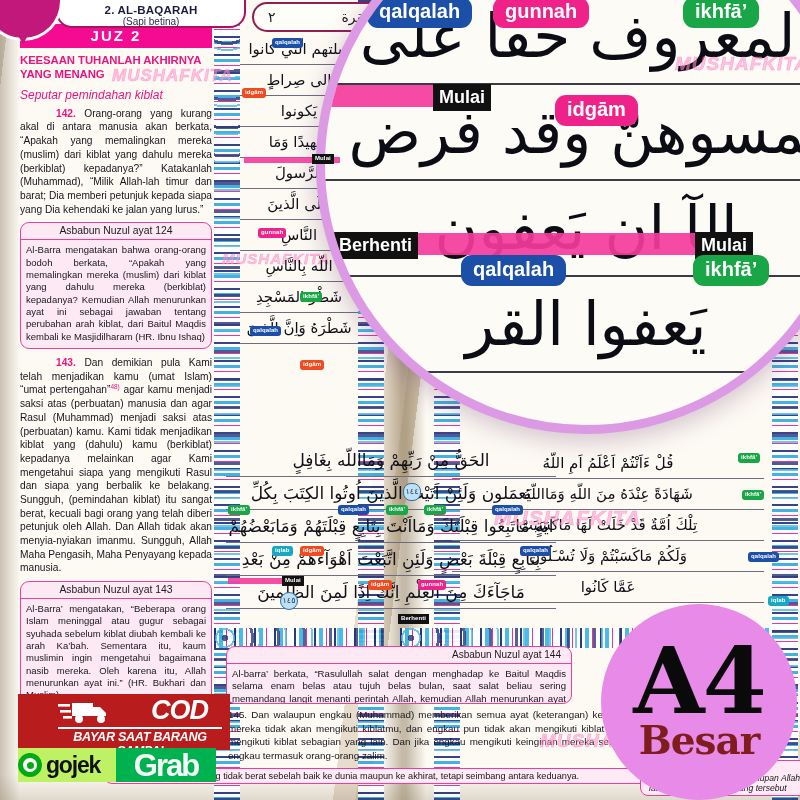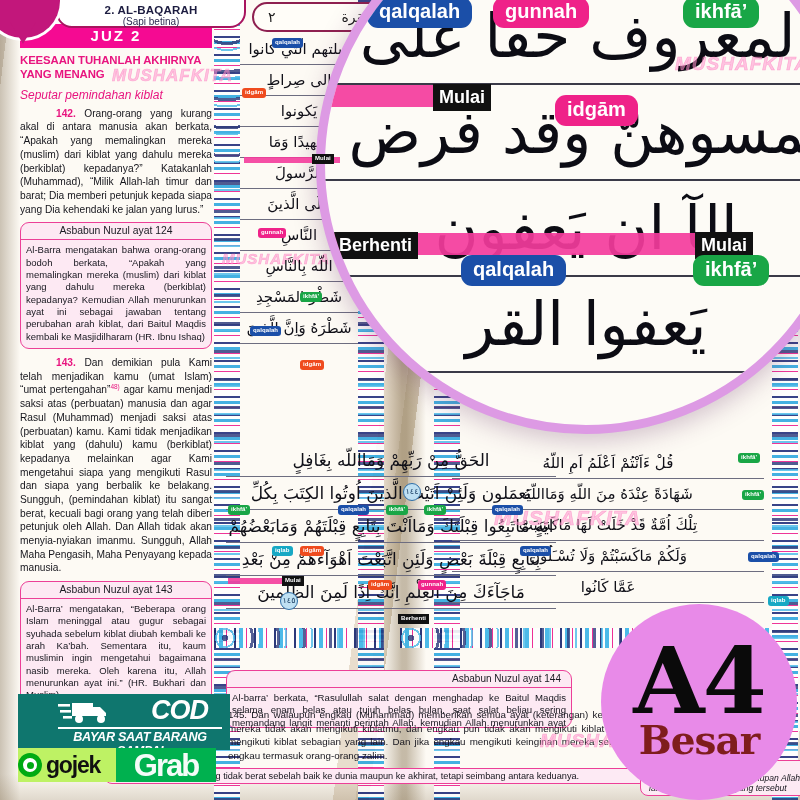--- a/index.html
+++ b/index.html
@@ -249,21 +249,21 @@
   .tjb.ikh { background:#19a646; }
   .tjb.idg { background:#ef2289; }
   .tjb.flat { background:#111; border-radius:0; font-size:18px; padding:1px 6px 2px;}
   .magbar {
     position:absolute; height:22px; background:#f43c9c; z-index:7; opacity:.92;
   }
 
   
   .cod-box {
     position:absolute; left:18px; top:694px; width:212px; height:56px;
-    background:#0f766e; color:#fff;padding-left:32px;
+    background:#b91c1c; color:#fff;padding-left:32px;
   }
   .cod-top { display:flex; align-items:center; height:33px; padding:0 8px; }
   .cod-text {
     font-size:27px; font-weight:bold; font-style:italic; letter-spacing:-1px;
     margin-left:auto; margin-right:14px;
   }
   .cod-rule { height:2px; background:#fff; margin:0 8px; }
   .cod-sub {
     text-align:center; font-size:12.6px; font-weight:bold; font-style:italic;
     letter-spacing:-.3px; padding-top:1px;
@@ -393,21 +393,21 @@
   <div class="tj qal" style="left:492px; top:505px;">qalqalah</div>
   <div class="tj iql" style="left:272px; top:546px;">iqlab</div>
   <div class="tj idg" style="left:300px; top:546px;">idgām</div>
   <div class="tj qal" style="left:520px; top:546px;">qalqalah</div>
   <div class="bar-pink" style="left:228px; top:578px; width:74px;"></div>
   <div class="tj mulai" style="left:282px; top:576px;">Mulai</div>
   <div class="tj idg" style="left:368px; top:580px;">idgām</div>
   <div class="tj gun" style="left:418px; top:580px;">gunnah</div>
   <div class="tj berhenti" style="left:398px; top:614px;">Berhenti</div>
 
-  <span class="ayah-marker" style="position:absolute; left:400px; top:483px;">١٤٤</span>
+  <span class="ayah-marker" style="position:absolute; left:400px; top:483px;border-radius:8px;">١٤٤</span>
   <span class="ayah-marker" style="position:absolute; left:232px; top:592px;margin-left:48px;">١٤٥</span>
 
   <div class="ar-col" style="left:452px; top:448px; width:312px;">
     <div class="ar-line small">قُلْ ءَاَنْتُمْ اَعْلَمُ اَمِ اللّهُ</div>
     <div class="ar-line small">شَهَادَةً عِنْدَهُ مِنَ اللّهِ وَمَااللّهُ</div>
     <div class="ar-line small">تِلْكَ اُمَّةٌ قَدْ خَلَتْ لَهَا مَاكَسَبَتْ</div>
     <div class="ar-line small">وَلَكُمْ مَاكَسَبْتُمْ وَلَا تُسْـَلُونَ</div>
     <div class="ar-line small">عَمَّا كَانُوا</div>
   </div>
   <div class="tj ikh" style="left:738px; top:453px;">ikhfā’</div>
@@ -421,21 +421,21 @@
     <div class="s2">(Sapi betina)</div>
   </div>
   <div class="pagenum-badge">
     
   </div>
   <div class="ar-hdr-box">
     <span>البقرة</span>
     <span>٢</span>
   </div>
 
-  <div class="asbab-wide" style="left:226px; top:670px; width:346px; height:58px;">
+  <div class="asbab-wide" style="left:226px; top:646px; width:346px; height:58px;">
     <div class="asbab-head">Asbabun Nuzul ayat 144</div>
     <div class="asbab-body">Al-barra’ berkata, “Rasulullah salat dengan menghadap ke Baitul Maqdis selama enam belas atau tujuh belas bulan, saat salat beliau sering memandang langit menanti perintah Allah, kemudian Allah menurunkan ayat ini.” (HR.Bukhari)</div>
   </div>
   <div class="trans-wide" style="left:228px; top:708px; width:550px;">145. Dan walaupun engkau (Muhammad) memberikan semua ayat (keterangan) kepada orang-orang yang diberi kitab itu, mereka tidak akan mengikuti kiblatmu, dan engkau pun tidak akan mengikuti kiblat mereka. Sebagian mereka tidak akan mengikuti kiblat sebagian yang lain. Dan jika engkau mengikuti keinginan mereka setelah sampai ilmu kepadamu, niscaya engkau termasuk orang-orang zalim.</div>
   <div class="footnote-box" style="left:104px; top:768px; width:560px;">
     <span class="fn-idx">48)</span><span>Umat yang adil, yang tidak berat sebelah baik ke dunia maupun ke akhirat, tetapi seimbang antara keduanya.</span>
   </div>
   <div class="footnote-box" style="left:640px; top:760px; width:170px; border-radius:8px 0 0 8px;">
     <span class="fn-idx">46)</span>
     <div><span class="fn-idx">47)</span><span style="font-style:italic; font-size:8.6px;">Sibgah Allah artinya celupan Allah ialah persaksian Allah yang tersebut</span></div>

